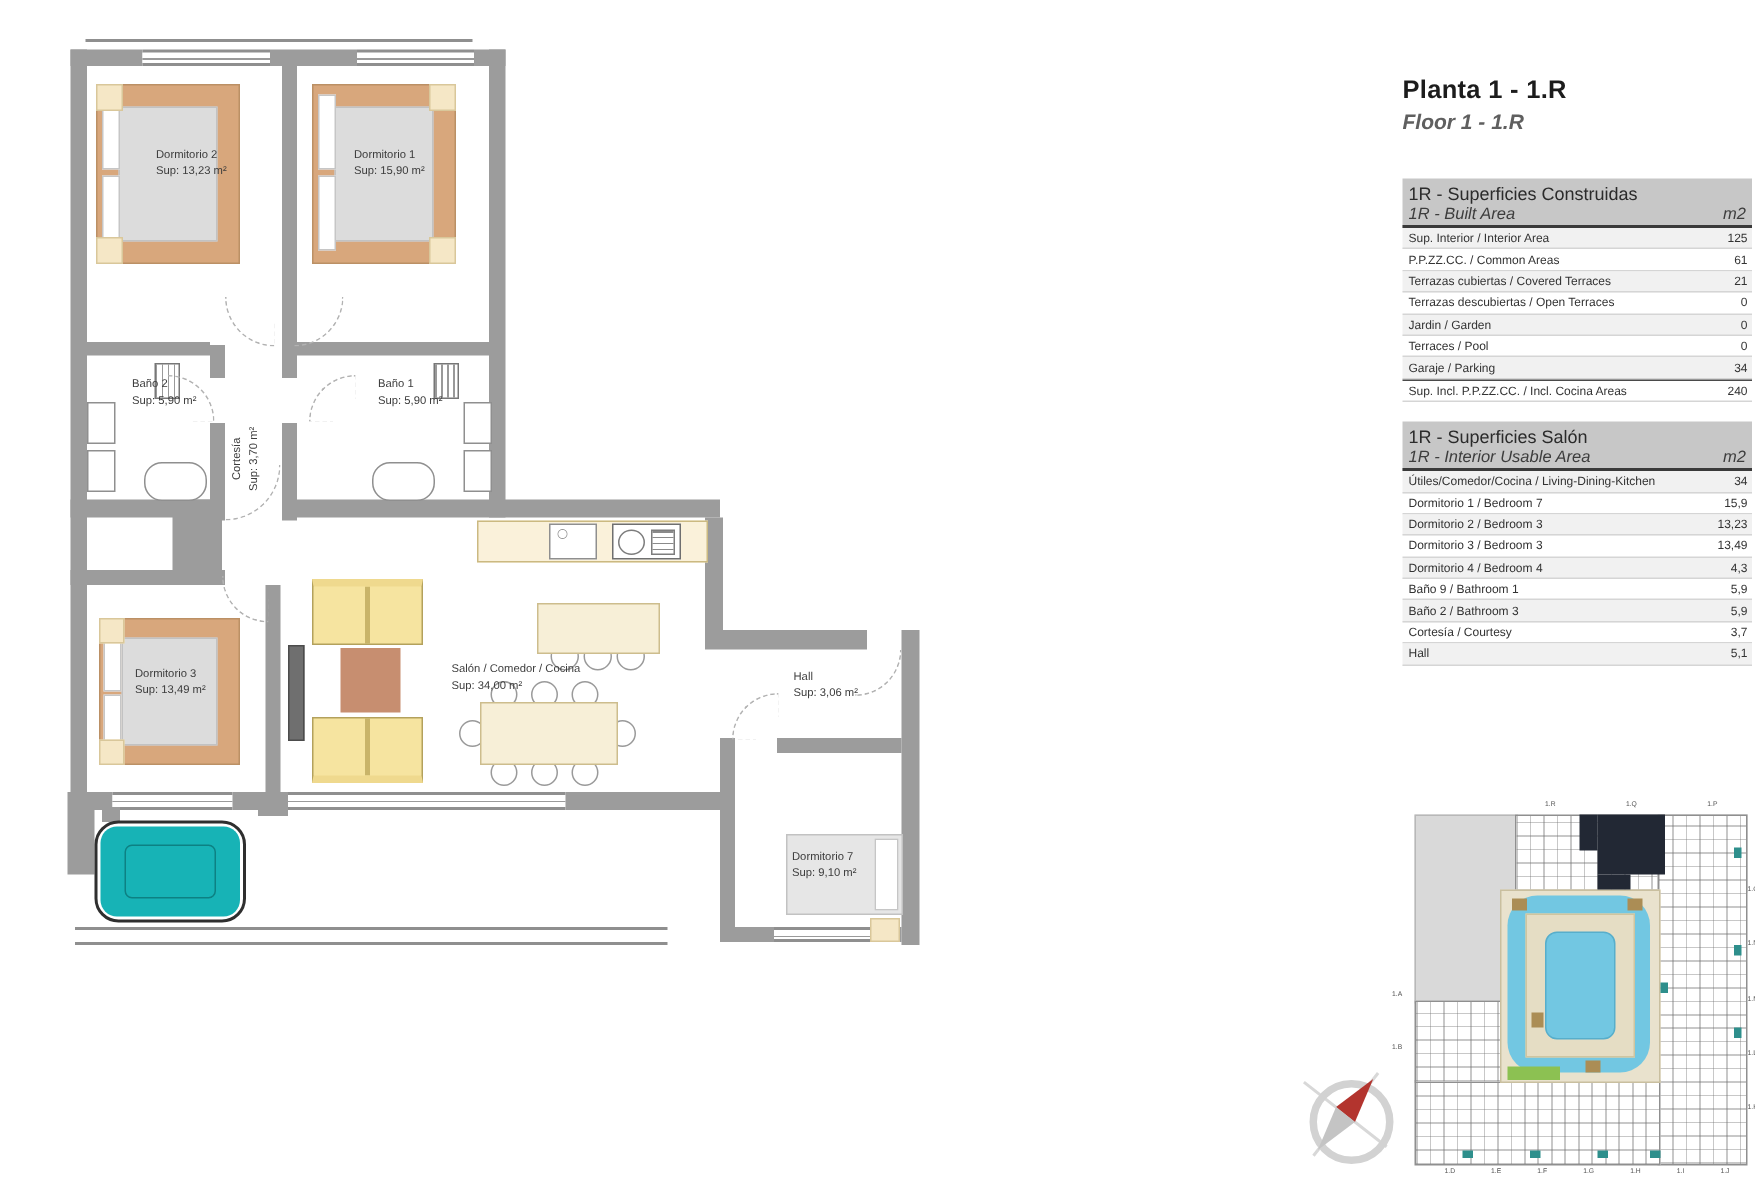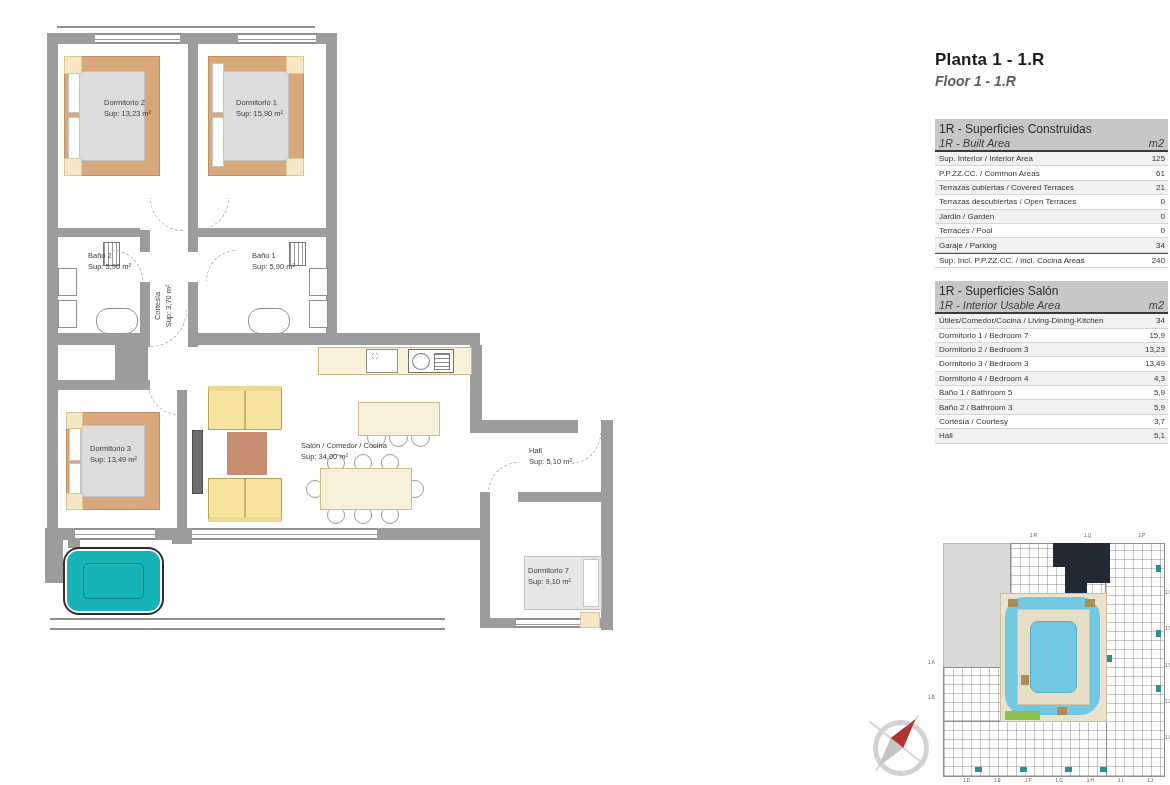--- a/index.html
+++ b/index.html
@@ -230,21 +230,21 @@
     <div class="rlabel" style="left:90px;top:444px;">
       <div>Dormitorio 3</div>
         <div>Sup: 13,49 m²</div>
     </div>
     <div class="rlabel" style="left:301px;top:441px;">
       <div>Salón / Comedor / Cocina</div>
         <div>Sup: 34,00 m²</div>
     </div>
     <div class="rlabel" style="left:529px;top:446px;">
       <div>Hall</div>
-        <div>Sup: 5,10 m²</div>
+        <div>Sup: 3,06 m²</div>
     </div>
     <div class="rlabel" style="left:528px;top:566px;">
       <div>Dormitorio 7</div>
         <div>Sup: 9,10 m²</div>
     </div>
   </div>
 
   <div class="panel">
     <div class="ptitle">Planta 1 - 1.R</div>
     <div class="psub">Floor 1 - 1.R</div>
@@ -330,21 +330,21 @@
             <span class="tlabel">Dormitorio 3 / Bedroom 3</span>
             <span class="tval">13,49</span>
           </div>
 
           <div class="trow">
             <span class="tlabel">Dormitorio 4 / Bedroom 4</span>
             <span class="tval">4,3</span>
           </div>
 
           <div class="trow">
-            <span class="tlabel">Baño 1 / Bathroom 5</span>
+            <span class="tlabel">Baño 9 / Bathroom 1</span>
             <span class="tval">5,9</span>
           </div>
 
           <div class="trow">
             <span class="tlabel">Baño 2 / Bathroom 3</span>
             <span class="tval">5,9</span>
           </div>
 
           <div class="trow">
             <span class="tlabel">Cortesía / Courtesy</span>

